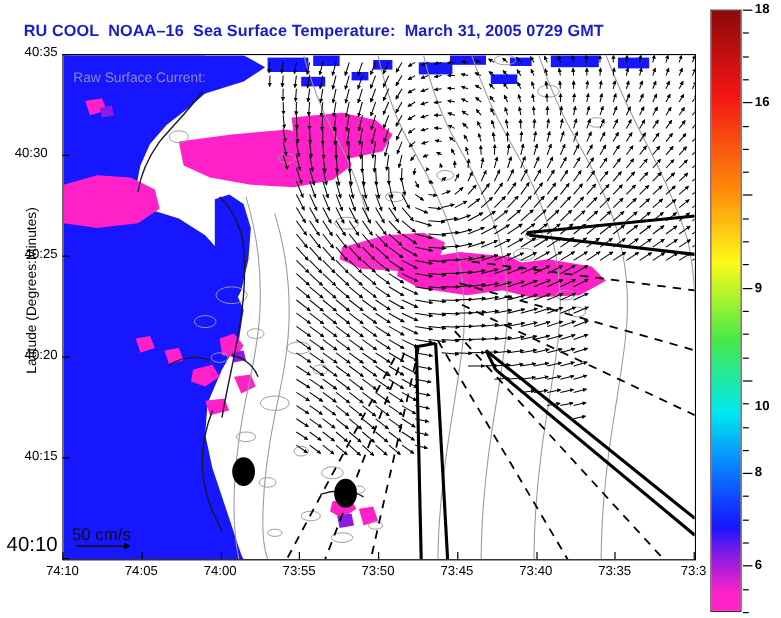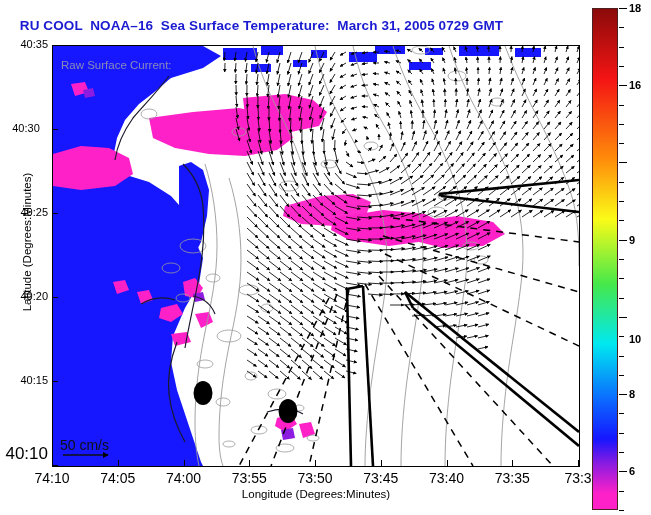--- a/index.html
+++ b/index.html
@@ -23,21 +23,21 @@
   #plot-inner{position:absolute;left:0;top:0;width:526px;height:420px;}
   #plot svg, #plot-inner svg{position:absolute;left:0;top:0;}
 
   
   .ytick{
     position:absolute; right:598px; text-align:right; width:60px;
     font-size:11px; color:#000; white-space:nowrap;
   }
   .xtick{
     position:absolute; top:470px; transform:translateX(-50%);
-    font-size:14px; color:#000; white-space:nowrap;
+    font-size:11px; color:#000; white-space:nowrap;
   }
   #xaxis-label{
     position:absolute; left:52px; top:488px; width:528px; text-align:center;
     font-size:11.5px; color:#000;
   }
   #yaxis-label{
     position:absolute; left:-78px; top:236px; width:210px; text-align:center;
     font-size:11.5px; color:#000;
     transform:rotate(-90deg); transform-origin:center center;
   }
@@ -1051,21 +1051,20 @@
       <div class="xtick" style="left: 380.75px;">73:45</div>
       <div style="position: absolute; top: 460px; left: 381px; width: 1px; height: 6px; background: rgb(0, 0, 0);"></div>
       <div class="xtick" style="left: 446.5px;">73:40</div>
       <div style="position: absolute; top: 460px; left: 447px; width: 1px; height: 6px; background: rgb(0, 0, 0);"></div>
       <div class="xtick" style="left: 512.25px;">73:35</div>
       <div style="position: absolute; top: 460px; left: 512px; width: 1px; height: 6px; background: rgb(0, 0, 0);"></div>
       <div class="xtick" style="left: 578px;">73:3</div>
       <div style="position: absolute; top: 460px; left: 578px; width: 1px; height: 6px; background: rgb(0, 0, 0);"></div>
     </div>
 
-  <div id="xaxis-label">Longitude (Degrees:Minutes)</div>
   <div id="yaxis-label-holder">
     <div id="yaxis-label">Latitude (Degrees:Minutes)</div>
   </div>
 
   <div id="cbar">
     <div id="cbar-grad" style="background: linear-gradient(rgb(139, 10, 10) 0%, rgb(244, 20, 20) 14%, rgb(255, 140, 10) 30%, rgb(251, 251, 24) 42%, rgb(70, 232, 74) 55%, rgb(0, 232, 240) 67%, rgb(11, 107, 255) 78%, rgb(22, 22, 255) 86%, rgb(140, 28, 224) 91%, rgb(255, 33, 200) 97%, rgb(255, 33, 200) 100%);"></div>
   </div>
   <div id="cbar-ticks">
       <div class="cb-tick" style="top: 8px;"></div>
       <div class="cb-label" style="top: 8px;">18</div>

